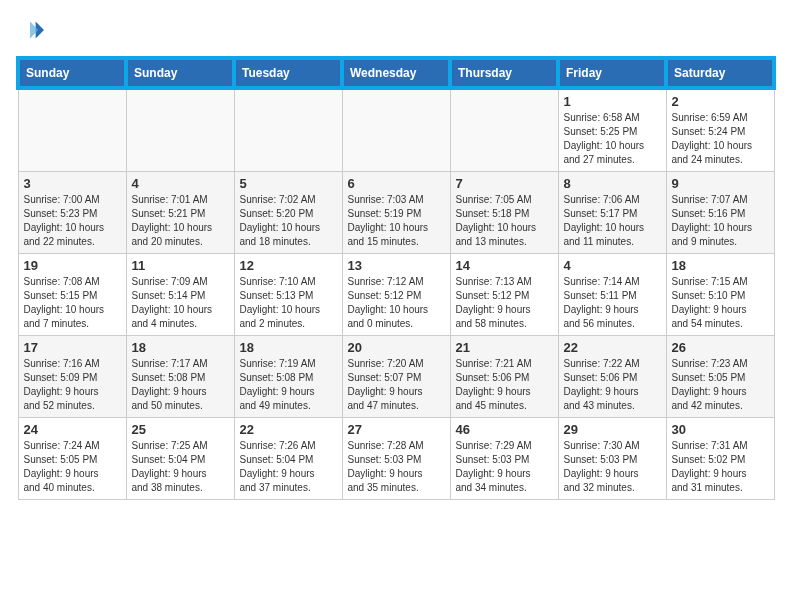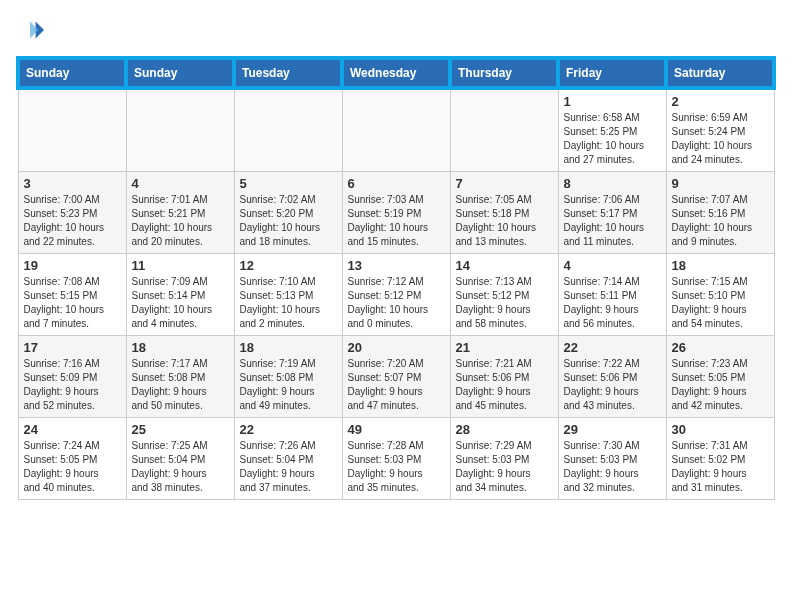--- a/index.html
+++ b/index.html
@@ -230,25 +230,25 @@
         </td>
         <td>
           <span class="day-number">25</span>
           <div class="day-info">Sunrise: 7:25 AM<br>Sunset: 5:04 PM<br>Daylight: 9 hours<br>and 38 minutes.</div>
         </td>
         <td>
           <span class="day-number">22</span>
           <div class="day-info">Sunrise: 7:26 AM<br>Sunset: 5:04 PM<br>Daylight: 9 hours<br>and 37 minutes.</div>
         </td>
         <td>
-          <span class="day-number">49</span>
+          <span class="day-number">27</span>
           <div class="day-info">Sunrise: 7:28 AM<br>Sunset: 5:03 PM<br>Daylight: 9 hours<br>and 35 minutes.</div>
         </td>
         <td>
-          <span class="day-number">28</span>
+          <span class="day-number">46</span>
           <div class="day-info">Sunrise: 7:29 AM<br>Sunset: 5:03 PM<br>Daylight: 9 hours<br>and 34 minutes.</div>
         </td>
         <td>
           <span class="day-number">29</span>
           <div class="day-info">Sunrise: 7:30 AM<br>Sunset: 5:03 PM<br>Daylight: 9 hours<br>and 32 minutes.</div>
         </td>
         <td>
           <span class="day-number">30</span>
           <div class="day-info">Sunrise: 7:31 AM<br>Sunset: 5:02 PM<br>Daylight: 9 hours<br>and 31 minutes.</div>
         </td>

